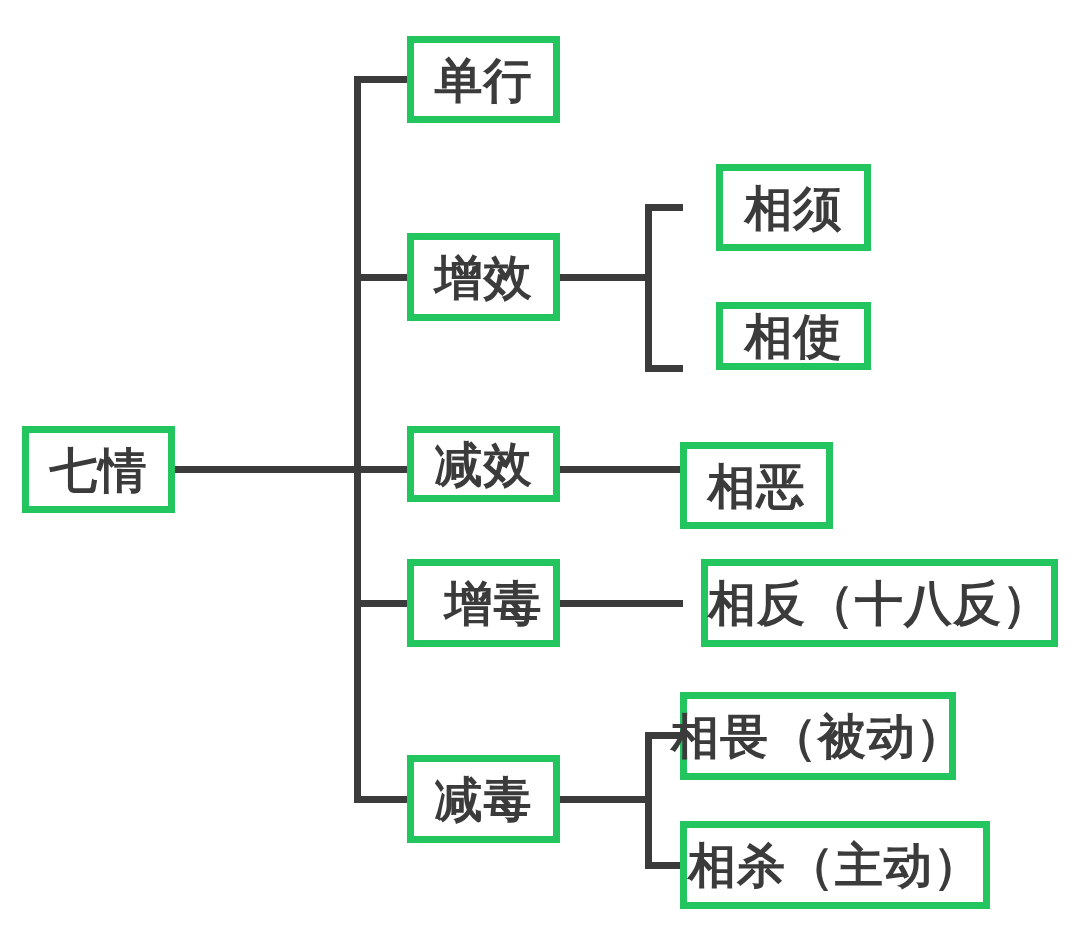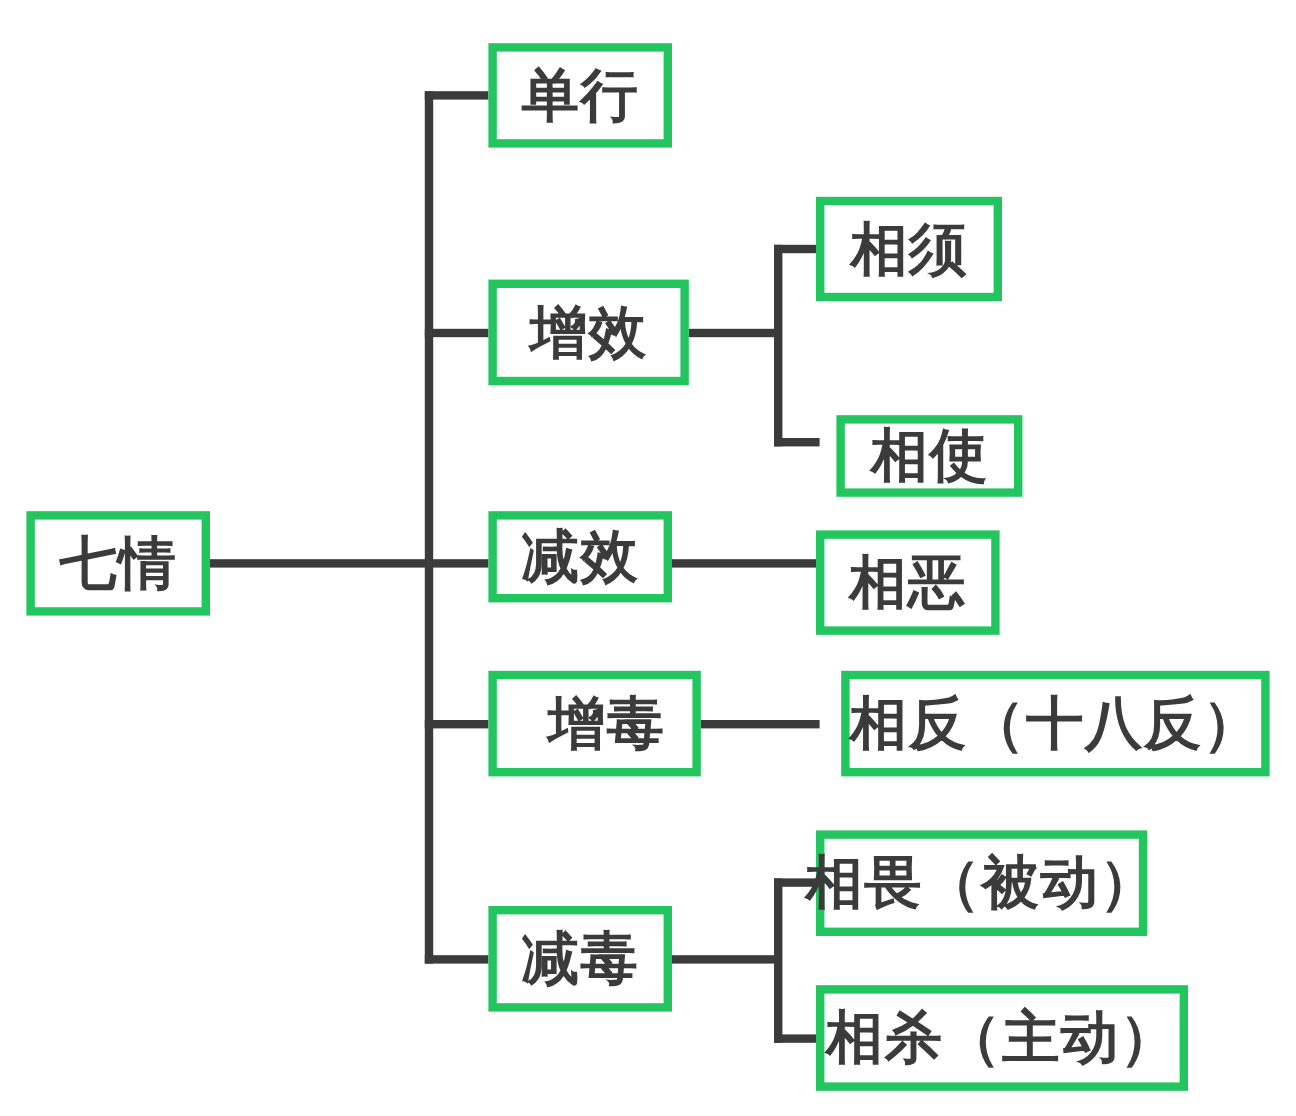--- a/index.html
+++ b/index.html
@@ -60,31 +60,31 @@
 
   <div class="line h" style="left:557px; top:796px; width:91px;"></div>
   <div class="line v" style="left:645px; top:732px; height:137px;"></div>
   <div class="line h" style="left:645px; top:732px; width:38px;"></div>
   <div class="line h" style="left:645px; top:862px; width:38px;"></div>
 
   <div class="node" style="left:22px;  top:426px; width:153px; height:87px;">七情</div>
 
   <div class="node" style="left:407px; top:36px;  width:153px; height:87px;">单行</div>
 
-  <div class="node" style="left:407px; top:233px; width:167px; height:88px;">增效</div>
+  <div class="node" style="left:407px; top:233px; width:153px; height:88px;">增效</div>
 
   <div class="node" style="left:407px; top:426px; width:153px; height:76px;">减效</div>
 
-  <div class="node" style="left:407px; top:559px; width:177px; height:88px;padding-left:20px;">增毒</div>
+  <div class="node" style="left:407px; top:559px; width:153px; height:88px;padding-left:20px;">增毒</div>
 
   <div class="node" style="left:407px; top:755px; width:153px; height:88px;">减毒</div>
 
-  <div class="node" style="left:680px; top:164px; width:155px; height:87px;">相须</div>
+  <div class="node" style="left:716px; top:164px; width:155px; height:87px;">相须</div>
 
-  <div class="node" style="left:697px; top:302px; width:155px; height:68px;margin-top:44px;">相使</div>
+  <div class="node" style="left:716px; top:302px; width:155px; height:68px;">相使</div>
 
   <div class="node" style="left:680px; top:442px; width:153px; height:87px;">相恶</div>
 
   <div class="node" style="left:680px; top:559px; width:357px; height:88px;margin-left:21px;">相反（十八反）</div>
 
   <div class="node" style="left:680px; top:692px; width:276px; height:88px;">相畏（被动）</div>
 
   <div class="node" style="left:680px; top:821px; width:310px; height:88px;">相杀（主动）</div>
 
 </div>

